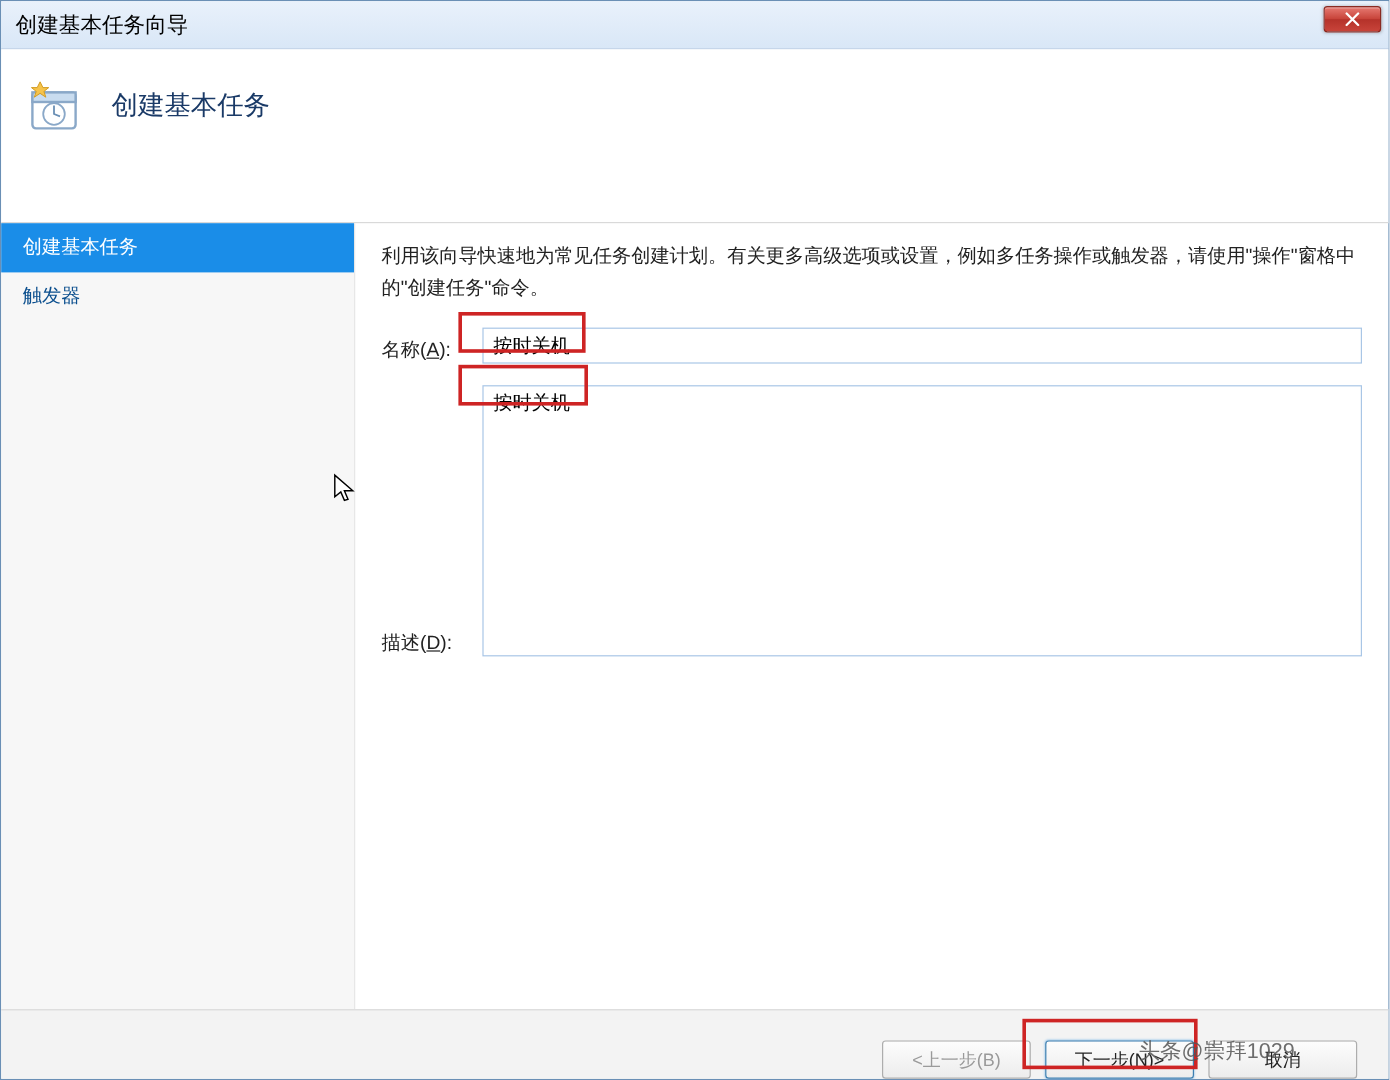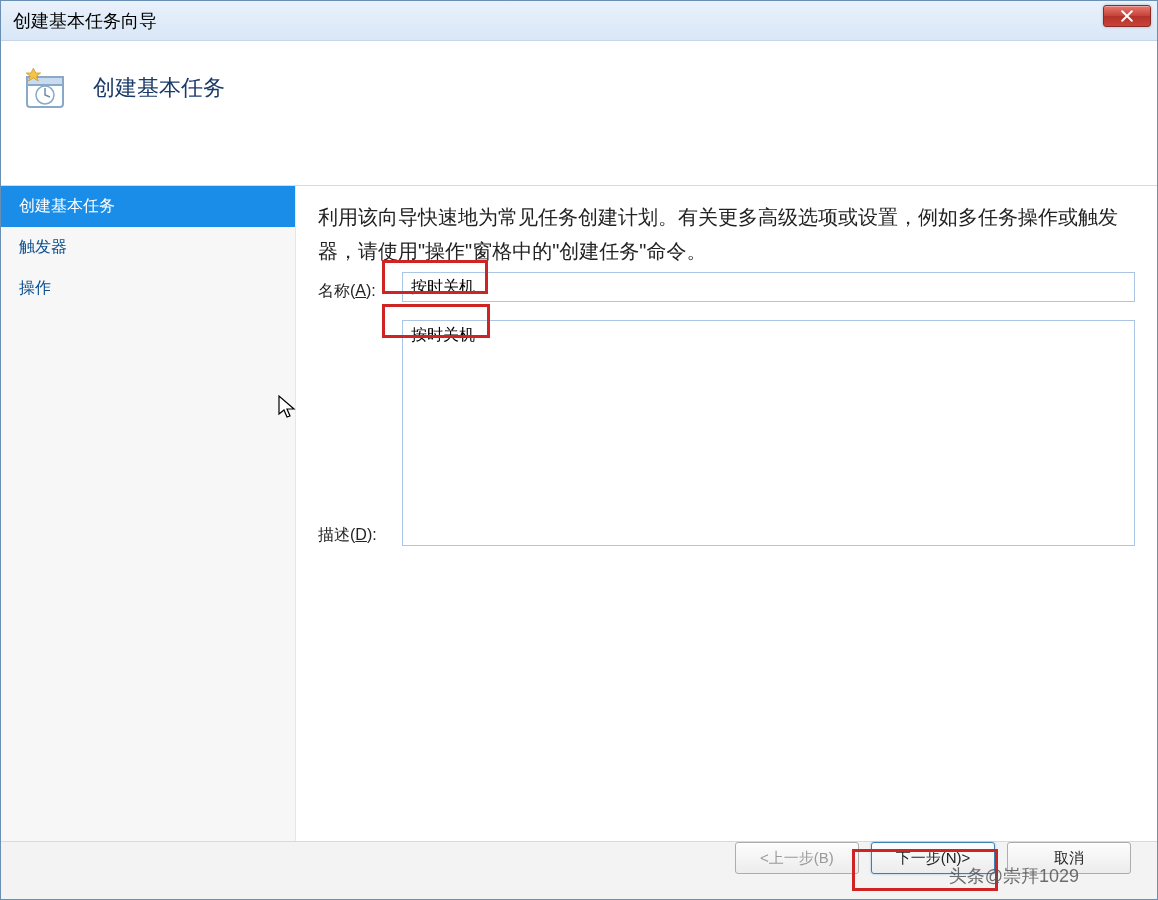--- a/index.html
+++ b/index.html
@@ -84,23 +84,23 @@
   background: #1a8de8;
   color: #fff;
 }
 .main {
   flex: 1;
   padding: 14px 22px 0 22px;
   position: relative;
 }
 .intro {
   color: #222;
-  font-size: 20px;
+  font-size: 16px;
   line-height: 1.7;
-  margin-bottom: 4px;
+  margin-bottom: 19px;
 }
 .form-row {
   display: flex;
   align-items: flex-end;
   margin-bottom: 18px;
 }
 .form-label {
   width: 84px;
   color: #222;
   font-size: 16px;
@@ -132,21 +132,21 @@
   pointer-events: none;
 }
 .footer {
   position: absolute;
   bottom: 0;
   left: 0; right: 0;
   height: 58px;
   border-top: 1px solid #d9d9d9;
   display: flex;
   justify-content: flex-end;
-  align-items: flex-start;
+  align-items: flex-end;
   padding: 0 26px;
   background: #f3f3f3;
 }
 .btn {
   min-width: 124px;
   height: 32px;
   margin-left: 12px;
   border: 1px solid #adadad;
   background: linear-gradient(#fdfdfd,#ececec);
   border-radius: 3px;
@@ -206,21 +206,20 @@
       </svg>
     </div>
     <div class="header-title">创建基本任务</div>
   </div>
 
   <div class="content">
 
     <div class="sidebar">
       <div class="sidebar-item active">创建基本任务</div>
       <div class="sidebar-item">触发器</div>
-      <div class="sidebar-item">操作</div>
     </div>
 
     <div class="main">
       <div class="intro">利用该向导快速地为常见任务创建计划。有关更多高级选项或设置，例如多任务操作或触发器，请使用"操作"窗格中的"创建任务"命令。</div>
 
       <div class="form-row">
         <div class="form-label">
           <span>名称(</span><u>A</u><span>):</span>
         </div>
         <input class="name-input" type="text" value="按时关机" style="">

